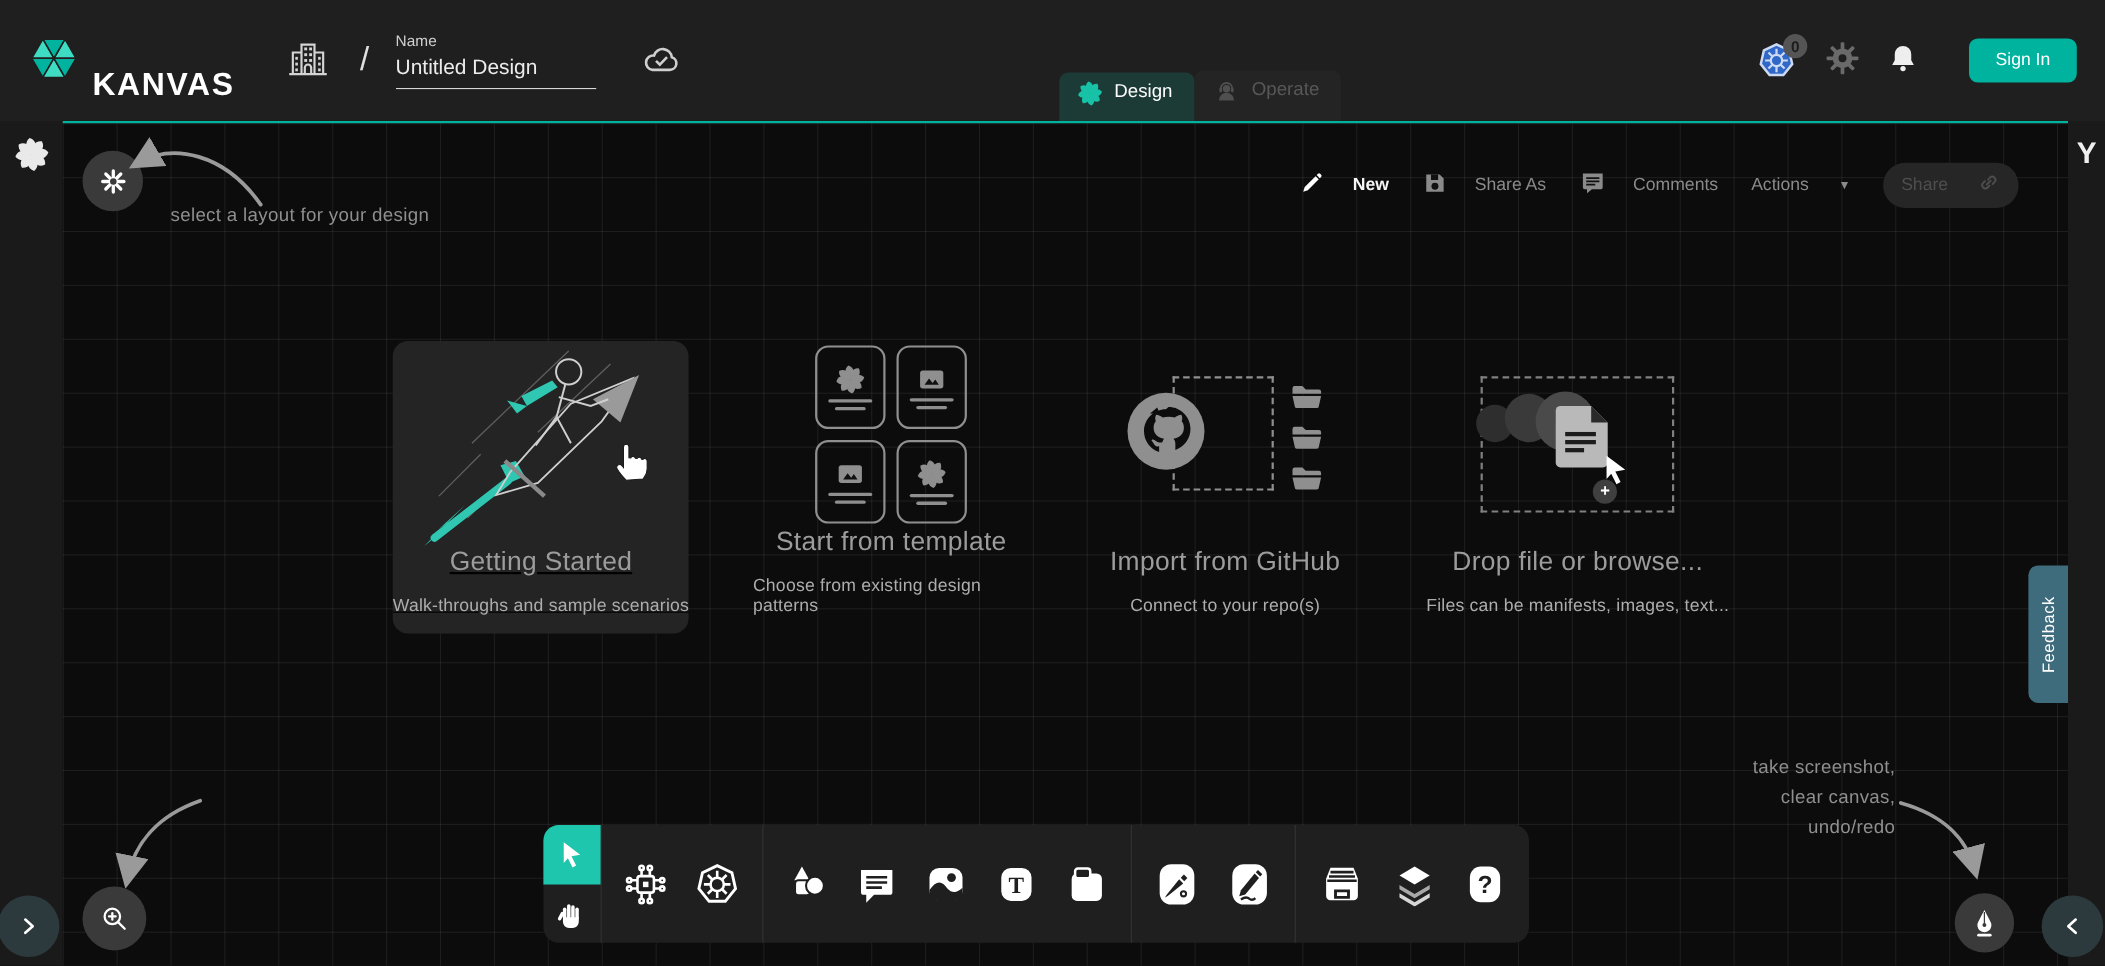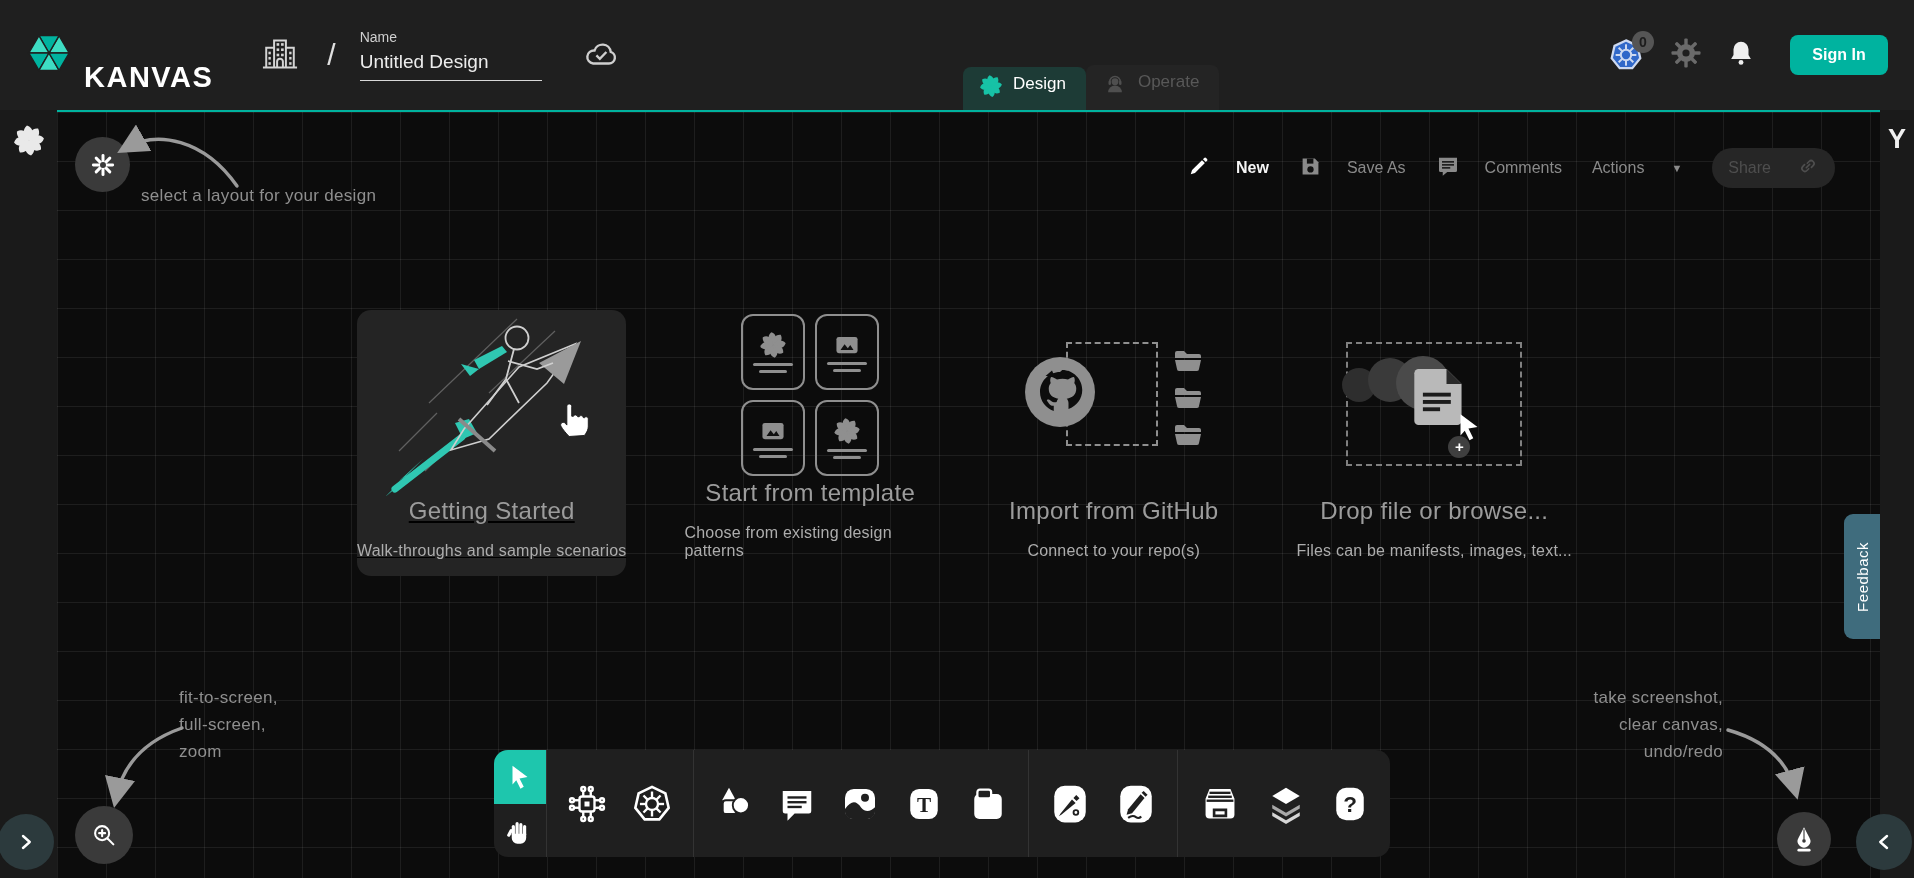--- a/index.html
+++ b/index.html
@@ -28,21 +28,21 @@
   .tab.active .tab-label { color:#fff; font-size:17px; }
   .tab.inactive { background:#242424; }
   .tab.inactive .tab-label { color:#585858; font-size:17px; }
 
   .header-right { margin-left:auto; display:flex; align-items:center; gap:24px; }
   .k8s-ctx { position:relative; width:38px; height:36px; cursor:pointer; }
   .k8s-badge { position:absolute; top:-6px; right:-8px; width:22px; height:22px;
     background:#555; color:#1c1c1c; border-radius:50%; font-size:14px; font-weight:bold;
     display:flex; align-items:center; justify-content:center; }
   .signin-btn { background:#00B39F; color:#fff; border:none; border-radius:8px;
-    width:98px; height:40px; font-size:16px; font-weight:bold; cursor:pointer; margin-left:10px;
+    width:98px; height:40px; font-size:16px; font-weight:normal; cursor:pointer; margin-left:21px;
     font-family:"Liberation Sans", sans-serif;}
 
   
   .body-row { flex:1; display:flex; position:relative; }
   .strip { background:#1a1a1a; position:relative; flex-shrink:0; }
   .strip.left { width:57px; }
   .strip.right { width:34px; }
   .strip-icon-top { position:absolute; top:14px; left:50%; transform:translateX(-50%); }
   .corner-circle { position:absolute; width:56px; height:56px; border-radius:50%;
     background:#2c3a3d; display:flex; align-items:center; justify-content:center; cursor:pointer; }
@@ -55,21 +55,21 @@
     background-image:
       linear-gradient(rgba(255,255,255,0.075) 1px, transparent 1px),
       linear-gradient(90deg, rgba(255,255,255,0.075) 1px, transparent 1px);
     background-size:49px 49px; }
 
   
   .layout-btn { position:absolute; left:18px; top:25px; width:55px; height:55px;
     border-radius:50%; background:#3a3a3a; display:flex; align-items:center;
     justify-content:center; cursor:pointer; }
   .hint-arrow { position:absolute; pointer-events:none; }
-  .hint-text { position:absolute; color:#8f8f8f; font-size:17px; letter-spacing:.3px; }
+  .hint-text { position:absolute; color:#8f8f8f; font-size:17px; letter-spacing:.3px;margin-left:14px; }
   .hint-text.tl { left:84px; top:74px; }
   .hint-text.bl { left:122px; top:572px; line-height:27px; }
   .hint-text.br { right:157px; top:572px; line-height:27px; text-align:right; }
 
   
   .action-bar { position:absolute; top:36px; right:45px; display:flex; align-items:center; gap:30px; }
   .action-item { display:flex; align-items:center; gap:25px; cursor:pointer; }
   .action-item .lbl { font-size:16px; color:#8a8a8a; }
   .action-item.primary .lbl { color:#f5f5f5; font-weight:bold; }
   .caret { color:#8a8a8a; font-size:11px; margin-left:2px; }
@@ -336,21 +336,21 @@
           <span class="lbl">New</span>
         </div>
         <div class="action-item">
           <span>
             <svg width="23" height="23" viewBox="0 0 32 32">
               <path d="M5 5 h17 l5 5 v17 H5 z" fill="#8a8a8a" rx="2"></path>
               <rect x="11" y="5" width="9" height="7" fill="#111"></rect>
               <circle cx="16" cy="20" r="4.4" fill="#111"></circle>
             </svg>
           </span>
-          <span class="lbl">Save As</span>
+          <span class="lbl">Share As</span>
         </div>
         <div class="action-item">
           <span>
             <svg width="24" height="24" viewBox="0 0 32 32">
               <path d="M4 5 h24 v17 a2 2 0 0 1-2 2 h-11 l-6 5 v-5 H6 a2 2 0 0 1-2-2 z" fill="#8a8a8a"></path>
               <g stroke="#111" stroke-width="2">
                 <line x1="8" y1="10.5" x2="24" y2="10.5"></line>
                   <line x1="8" y1="14.5" x2="24" y2="14.5"></line>
                   <line x1="8" y1="18.5" x2="19" y2="18.5"></line>
               </g>
@@ -498,25 +498,20 @@
                 </svg>
               </span>
               <span style="position:absolute; left:100px; top:92px; width:22px; height:22px; background:#3f3f3f; border-radius:50%; display:flex; align-items:center; justify-content:center; color:#fff; font-size:15px; font-weight:bold;">+</span>
             </div>
           </div>
           <div class="card-title">Drop file or browse...</div>
           <div class="card-sub">Files can be manifests, images, text...</div>
         </div>
       </div>
 
-      <div class="hint-text bl">
-        <div>fit-to-screen,</div>
-        <div>full-screen,</div>
-        <div>zoom</div>
-      </div>
       <svg class="hint-arrow" style="left:40px; top:608px" width="92" height="92" viewBox="0 0 92 92">
         <defs>
             <marker id="ah2" markerWidth="9" markerHeight="9" refX="6" refY="4.5" orient="auto">
           <path d="M0 0 L9 4.5 L0 9 z" fill="#9a9a9a"></path>
             </marker>
           </defs>
         <path d="M85 8 C 45 22, 25 48, 19 78" fill="none" stroke="#9a9a9a" stroke-width="3.4" stroke-linecap="round" marker-end="url(#ah2)"></path>
       </svg>
       <div class="round-fab zoom-fab">
         <svg width="30" height="30" viewBox="0 0 32 32">

